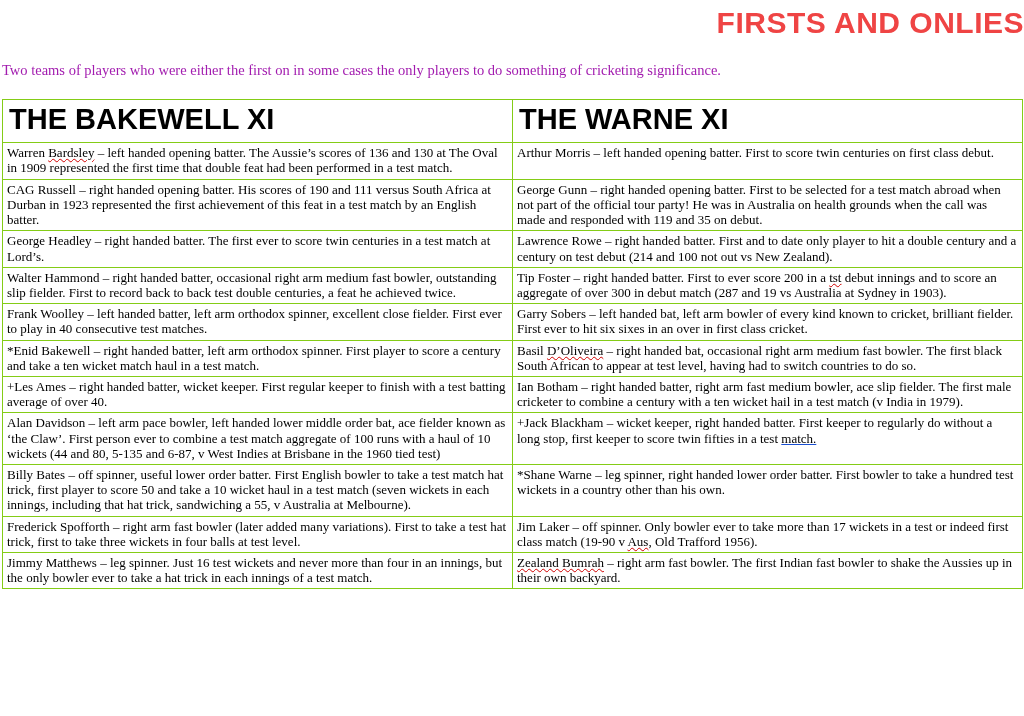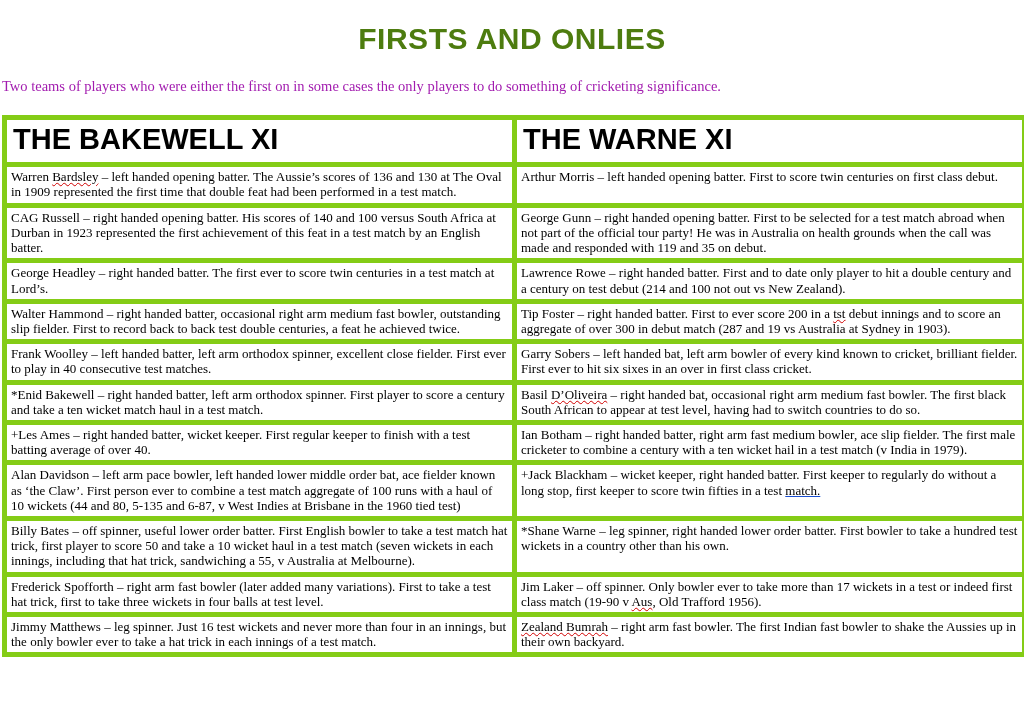--- a/index.html
+++ b/index.html
@@ -14,45 +14,45 @@
     color: #000000;
     overflow: hidden;
   }
   .page {
     position: relative;
     width: 1024px;
     height: 716px;
     box-sizing: border-box;
   }
   .doc-title {
-    text-align: center;
+    text-align: right;
     font-family: "Liberation Sans", sans-serif;
     font-weight: bold;
     font-size: 30px;
-    color: #4d7c0f;
+    color: #ef4444;
     letter-spacing: 0.5px;
-    margin: 22px 0 0 0;
+    margin: 6px 0 0 0;
     padding: 0;
   }
   .intro {
     font-family: "Liberation Serif", serif;
     font-size: 14.5px;
     color: #a21caf;
     margin: 22px 0 0 2px;
     padding: 0 0 0 0;
     line-height: 1.2;
   }
   table.xi {
     border-collapse: collapse;
     width: 1020px;
     margin: 20px 0 0 2px;
     table-layout: fixed;
   }
   table.xi td, table.xi th {
-    border: 5px solid #84cc16;
+    border: 1px solid #84cc16;
     vertical-align: top;
     padding: 2px 4px 3px 4px;
   }
   table.xi th {
     text-align: left;
     font-family: "Liberation Sans", sans-serif;
     font-weight: bold;
     font-size: 29px;
     letter-spacing: 0px;
     padding: 4px 6px 6px 6px;
@@ -95,21 +95,21 @@
         <th>THE BAKEWELL XI</th>
         <th>THE WARNE XI</th>
       </tr>
     </thead>
     <tbody>
       <tr>
         <td class="cell">Warren <span class="spell">Bardsley</span> – left handed opening batter. The Aussie’s scores of 136 and 130 at The Oval in 1909 represented the first time that double feat had been performed in a test match.</td>
         <td class="cell">Arthur Morris – left handed opening batter. First to score twin centuries on first class debut.</td>
       </tr>
       <tr>
-        <td class="cell">CAG Russell – right handed opening batter. His scores of 140 and 100 versus South Africa at Durban in 1923 represented the first achievement of this feat in a test match by an English batter.</td>
+        <td class="cell">CAG Russell – right handed opening batter. His scores of 190 and 111 versus South Africa at Durban in 1923 represented the first achievement of this feat in a test match by an English batter.</td>
         <td class="cell">George Gunn – right handed opening batter. First to be selected for a test match abroad when not part of the official tour party! He was in Australia on health grounds when the call was made and responded with 119 and 35 on debut.</td>
       </tr>
       <tr>
         <td class="cell">George Headley – right handed batter. The first ever to score twin centuries in a test match at Lord’s.</td>
         <td class="cell">Lawrence Rowe – right handed batter. First and to date only player to hit a double century and a century on test debut (214 and 100 not out vs New Zealand).</td>
       </tr>
       <tr>
         <td class="cell">Walter Hammond – right handed batter, occasional right arm medium fast bowler, outstanding slip fielder. First to record back to back test double centuries, a feat he achieved twice.</td>
         <td class="cell">Tip Foster – right handed batter. First to ever score 200 in a <span class="spell">tst</span> debut innings and to score an aggregate of over 300 in debut match (287 and 19 vs Australia at Sydney in 1903).</td>
       </tr>

